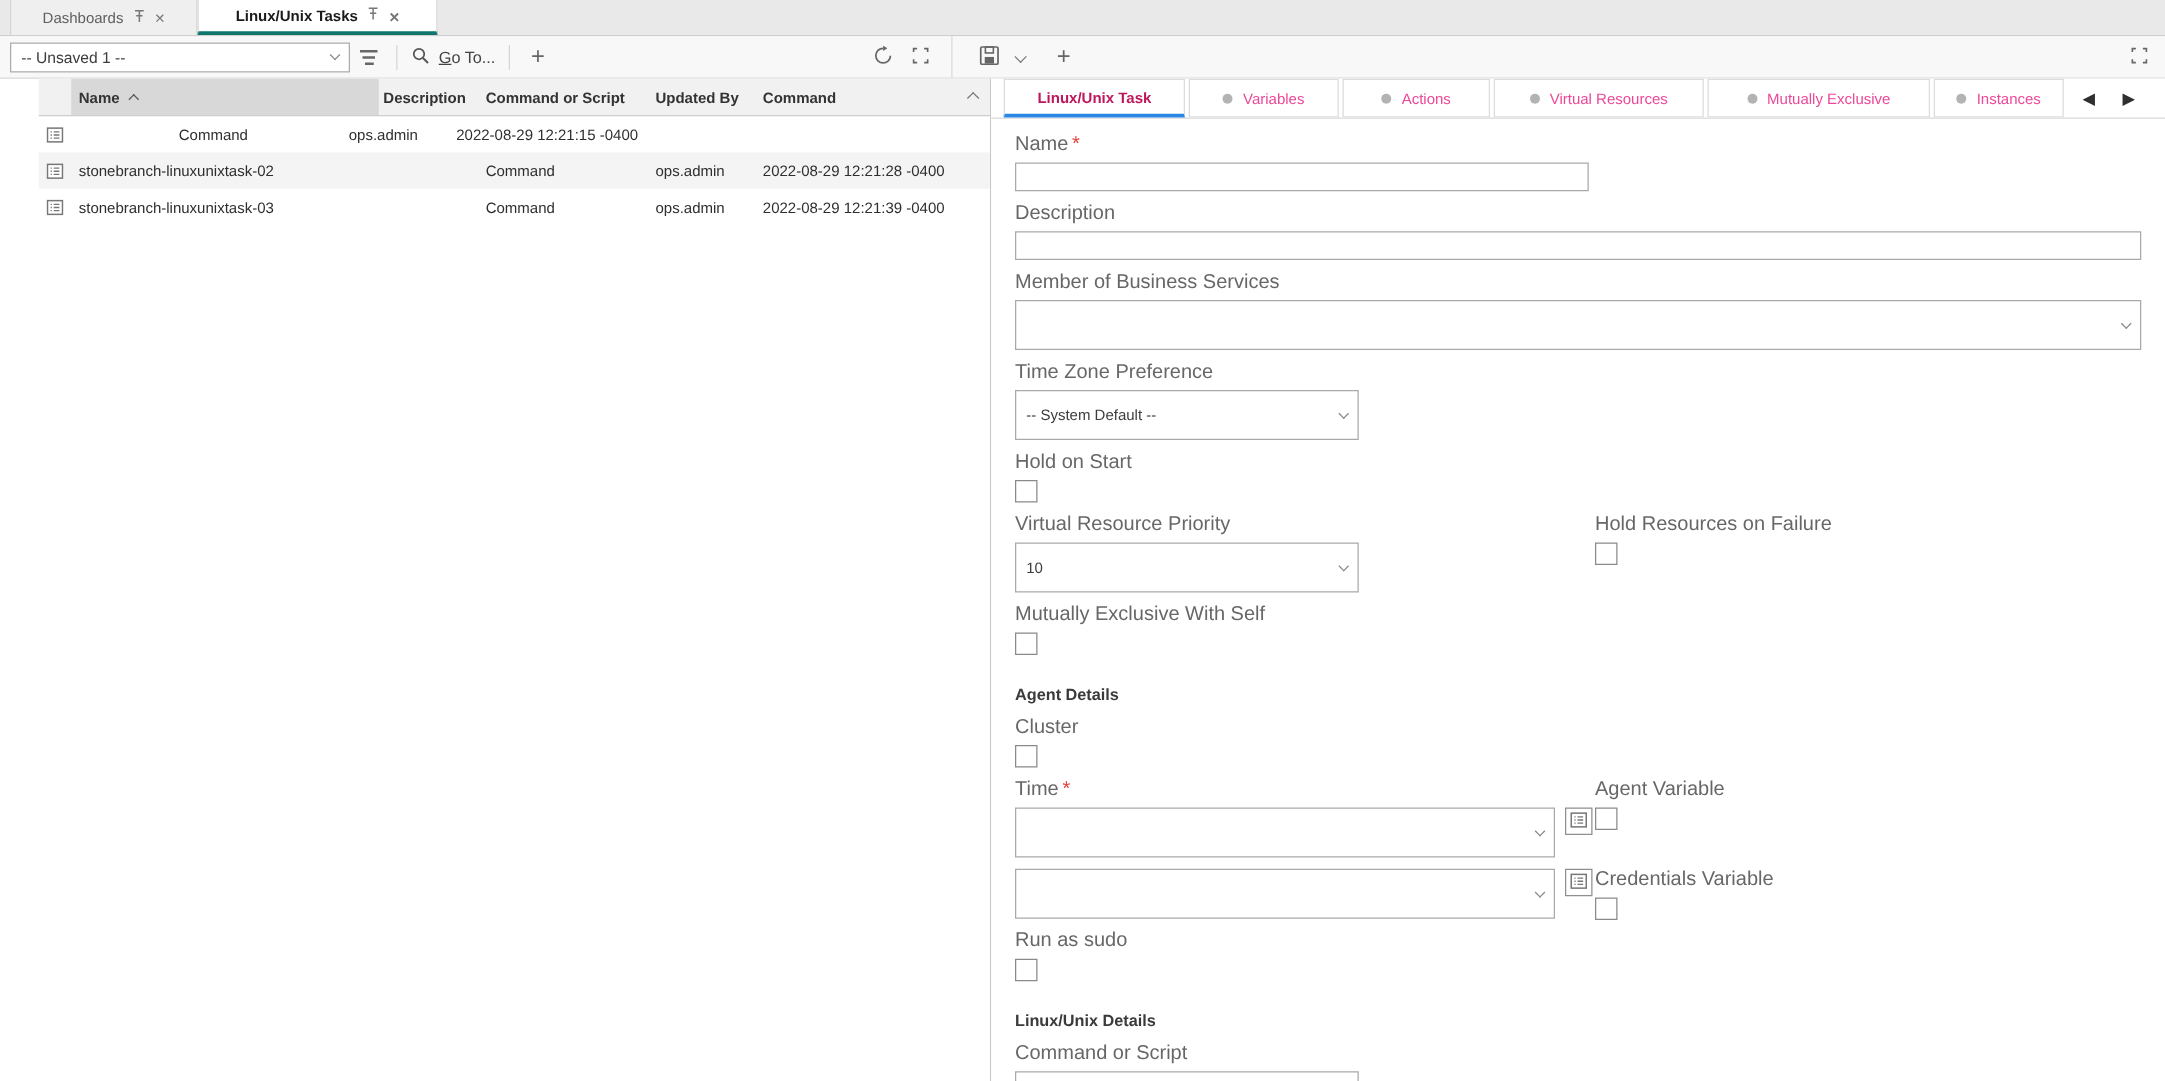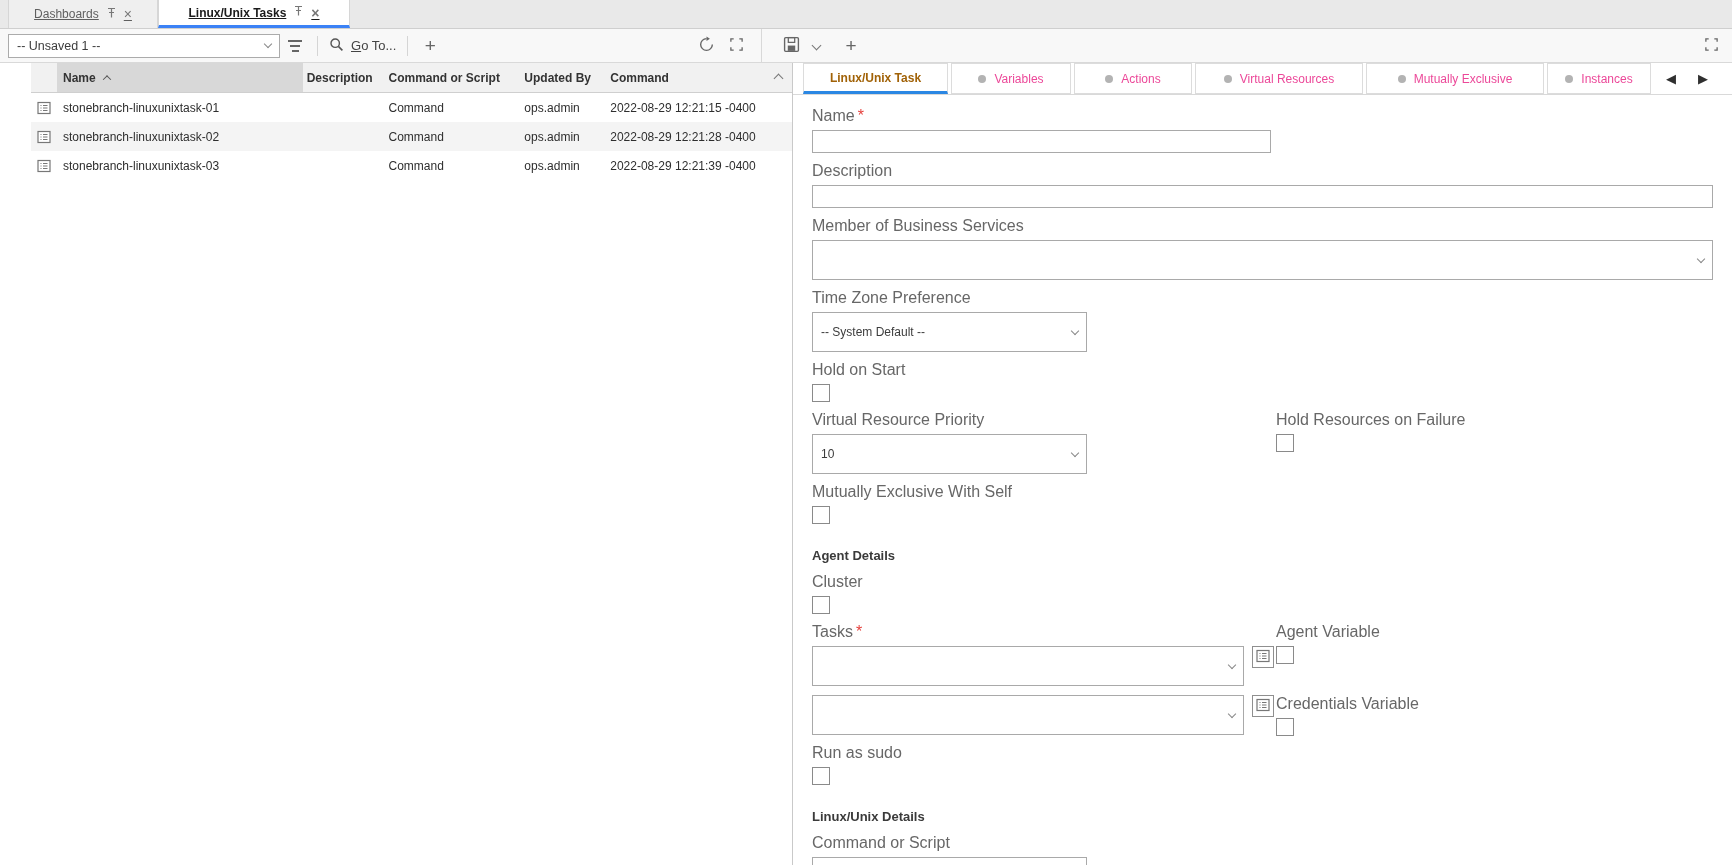--- a/index.html
+++ b/index.html
@@ -3,24 +3,24 @@
 <meta charset="utf-8">
 <style>
   * { margin:0; padding:0; box-sizing:border-box; }
   html,body { width:1732px; height:865px; overflow:hidden; background:#fff;
               font-family:"Liberation Sans", sans-serif; font-size:12px; color:#333; }
 
   
   .tab-strip { height:29px; background:#e9e9e9; border-bottom:1px solid #cfcfcf;
                display:flex; align-items:stretch; }
   .wtab { display:flex; align-items:center; gap:7px; padding:0 12px; cursor:default;
-          border-right:1px solid #d6d6d6; color:#5f5f5f;text-decoration:underline; }
+          border-right:1px solid #d6d6d6; color:#5f5f5f; }
   .wtab.first { margin-left:8px; border-left:1px solid #d6d6d6; background:#efefef; min-width:150px; justify-content:center; }
   .wtab.active { background:#fff; color:#1a1a1a; font-weight:bold; border-left:1px solid #d6d6d6;
-                 border-bottom:3px solid #3b82f6; min-width:192px; justify-content:center; }
+                 border-bottom:3px solid #0f766e; min-width:192px; justify-content:center; }
   .wtab .x { font-size:14px; color:#777; line-height:1; }
 
   
   .toolbar { height:34px; background:#f8f8f8; border-bottom:1px solid #d9d9d9; display:flex; }
   .tb-left { width:762px; display:flex; align-items:center; border-right:1px solid #d9d9d9; }
   .tb-right { flex:1; display:flex; align-items:center; padding-left:14px; }
   .view-sel { width:272px; height:24px; margin-left:8px; background:#fff; border:1px solid #ababab;
               display:flex; align-items:center; justify-content:space-between; padding:0 8px; color:#3c3c3c; font-size:12.5px; }
   .tbtn { width:26px; height:26px; display:flex; align-items:center; justify-content:center; margin:0 2px; }
   .tsep { width:1px; height:20px; background:#d5d5d5; margin:0 7px; }
@@ -52,21 +52,21 @@
   .chev.up { transform:rotate(-135deg); }
   .sort-car { margin-left:8px; width:6px; height:6px; border-right:1.3px solid #555; border-bottom:1.3px solid #555;
               transform:rotate(-135deg) translate(-1px,-1px); display:inline-block; }
   .hdr-collapse { position:absolute; right:10px; top:12px; }
 
   
   .right-pane { flex:1; display:flex; flex-direction:column; background:#fff; position:relative; }
   .dtab-bar { height:32px; display:flex; align-items:stretch; border-bottom:1px solid #d9d9d9; padding-left:10px; background:#fff; }
   .dtab { display:flex; align-items:center; justify-content:center; gap:8px; border:1px solid #dcdcdc;
           margin-right:3px; color:#ec4899; font-size:12px; padding:0 14px; background:#fff; }
-  .dtab.active { color:#a16207; font-weight:bold; border-bottom:3px solid #2b87e3; min-width:145px; }
+  .dtab.active { color:#be185d; font-weight:bold; border-bottom:3px solid #2b87e3; min-width:145px; }
   .dtab .dot { width:8px; height:8px; border-radius:50%; background:#b3b3b3; }
   .t-var{min-width:120px}.t-act{min-width:118px}.t-vr{min-width:168px}.t-me{min-width:178px}.t-inst{min-width:104px}
   .tab-arrows { display:flex; align-items:center; color:#2f2f2f; font-size:13px; gap:22px; margin-left:12px; }
   .tab-ovf { margin-left:auto; margin-right:3px; align-self:center; color:#4a4a4a; font-size:11px; }
 
   
   .form-wrap { flex:1; position:relative; overflow:hidden; }
   .form { padding:12px 36px 0 19px; position:relative; width:956px; }
   .sec-h { font-size:13px; font-weight:bold; color:#3a3a3a; margin-bottom:14px; }
   .sec-h.mt { margin-top:24px; margin-bottom:10px; }
@@ -200,21 +200,20 @@
       <span class="chev up hdr-collapse"></span>
     </div>
 
     <div class="grid-row">
       <span class="row-ic">
           <svg width="14" height="14" viewBox="0 0 14 14">
             <rect x="1" y="1.5" width="12" height="11" fill="#fff" stroke="#777" stroke-width="1.2"></rect>
             <path d="M3.5 4.5h1M6 4.5h4.5M3.5 7h1M6 7h4.5M3.5 9.5h1M6 9.5h4.5" stroke="#777" stroke-width="1.1" fill="none"></path>
           </svg>
         </span>
-      <span class="gc c-name">stonebranch-linuxunixtask-01</span>
       <span class="gc c-desc"></span>
       <span class="gc c-cos">Command</span>
       <span class="gc c-by">ops.admin</span>
       <span class="gc c-upd">2022-08-29 12:21:15 -0400</span>
     </div>
     <div class="grid-row alt">
       <span class="row-ic">
           <svg width="14" height="14" viewBox="0 0 14 14">
             <rect x="1" y="1.5" width="12" height="11" fill="#fff" stroke="#777" stroke-width="1.2"></rect>
             <path d="M3.5 4.5h1M6 4.5h4.5M3.5 7h1M6 7h4.5M3.5 9.5h1M6 9.5h4.5" stroke="#777" stroke-width="1.1" fill="none"></path>
@@ -325,21 +324,21 @@
         </div>
 
         <div class="sec-h mt">Agent Details</div>
 
         <div class="fgroup">
           <label class="flabel">Cluster</label>
           <div class="cb mt"></div>
         </div>
 
         <div class="fgroup">
-          <label class="flabel"><span>Tasks</span><span class="req">*</span></label>
+          <label class="flabel"><span>Time</span><span class="req">*</span></label>
           <div class="combo-row">
             <div class="sel combo">
               <span></span>
               <span class="chev"></span>
             </div>
             <div class="lbtn">
               <span><svg width="14" height="14" viewBox="0 0 14 14">
                     <rect x="1" y="1.5" width="12" height="11" fill="#fff" stroke="#777" stroke-width="1.2"></rect>
                     <path d="M3.5 4.5h1M6 4.5h4.5M3.5 7h1M6 7h4.5M3.5 9.5h1M6 9.5h4.5" stroke="#777" stroke-width="1.1" fill="none"></path>
                   </svg></span>

